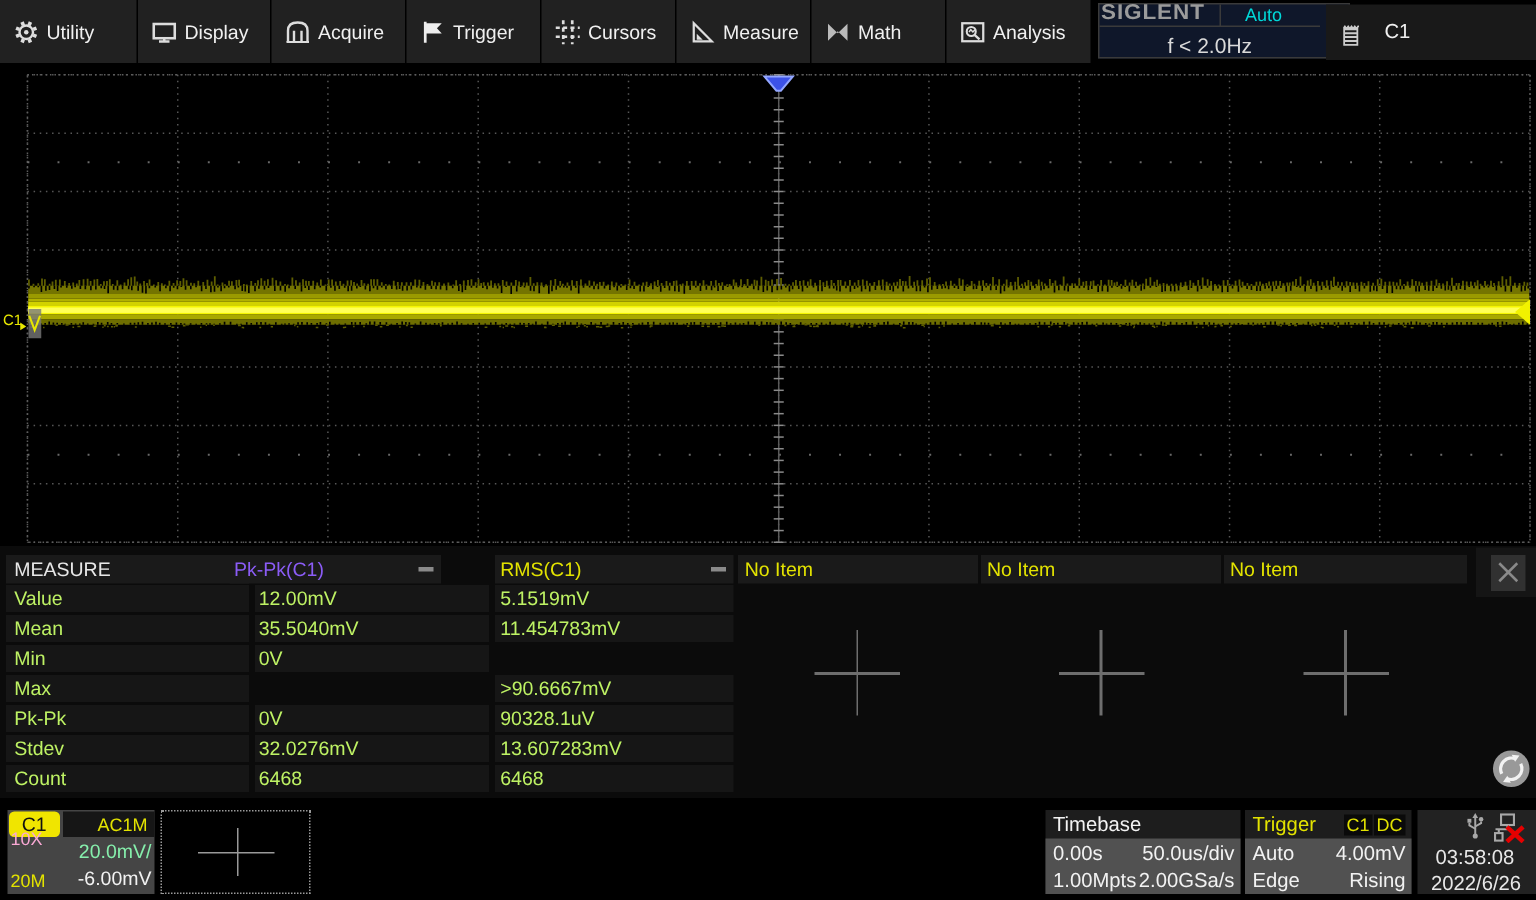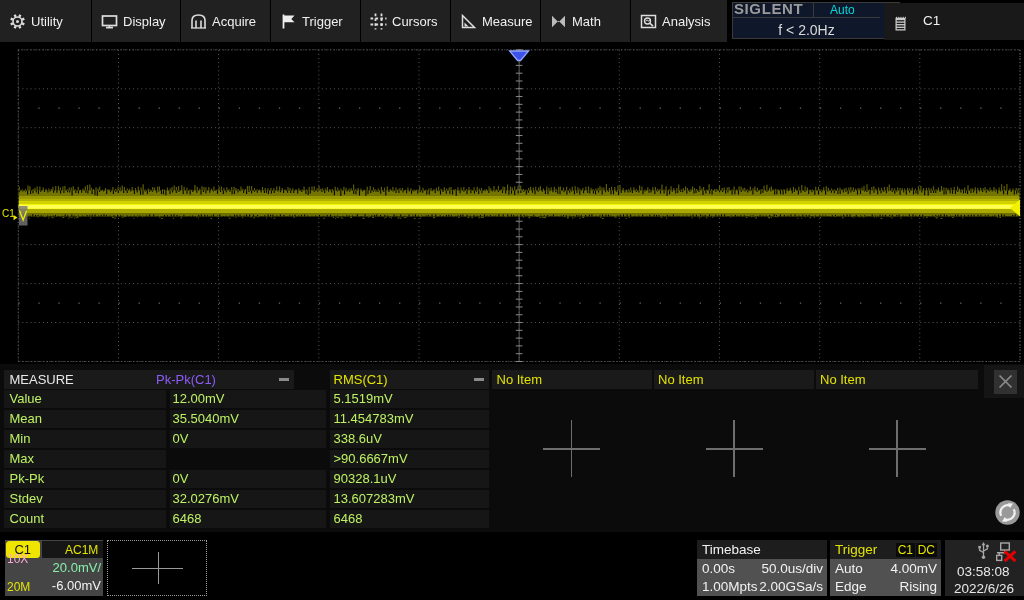--- a/index.html
+++ b/index.html
@@ -224,21 +224,20 @@
     <div class="hcell" style="left:654px;width:159.5px;color:#e3e300;padding-left:4px">No Item</div>
     <div class="hcell" style="left:816px;width:161.5px;color:#e3e300;padding-left:4px">No Item</div>
   <div class="tcell" style="left:3.5px;top:390px;width:162px;padding-left:6px">Value</div>
     <div class="tcell" style="left:169.5px;top:390px;width:156px;padding-left:3px">12.00mV</div>
     <div class="tcell" style="left:329.5px;top:390px;width:159.5px;padding-left:4px">5.1519mV</div>
     <div class="tcell" style="left:3.5px;top:410px;width:162px;padding-left:6px">Mean</div>
     <div class="tcell" style="left:169.5px;top:410px;width:156px;padding-left:3px">35.5040mV</div>
     <div class="tcell" style="left:329.5px;top:410px;width:159.5px;padding-left:4px">11.454783mV</div>
     <div class="tcell" style="left:3.5px;top:430px;width:162px;padding-left:6px">Min</div>
     <div class="tcell" style="left:169.5px;top:430px;width:156px;padding-left:3px">0V</div>
-    <div class="tcell" style="left:329.5px;top:430px;width:159.5px;padding-left:4px">338.6uV</div>
     <div class="tcell" style="left:3.5px;top:450px;width:162px;padding-left:6px">Max</div>
     <div class="tcell" style="left:329.5px;top:450px;width:159.5px;padding-left:4px">&gt;90.6667mV</div>
     <div class="tcell" style="left:3.5px;top:470px;width:162px;padding-left:6px">Pk-Pk</div>
     <div class="tcell" style="left:169.5px;top:470px;width:156px;padding-left:3px">0V</div>
     <div class="tcell" style="left:329.5px;top:470px;width:159.5px;padding-left:4px">90328.1uV</div>
     <div class="tcell" style="left:3.5px;top:490px;width:162px;padding-left:6px">Stdev</div>
     <div class="tcell" style="left:169.5px;top:490px;width:156px;padding-left:3px">32.0276mV</div>
     <div class="tcell" style="left:329.5px;top:490px;width:159.5px;padding-left:4px">13.607283mV</div>
     <div class="tcell" style="left:3.5px;top:510px;width:162px;padding-left:6px">Count</div>
     <div class="tcell" style="left:169.5px;top:510px;width:156px;padding-left:3px">6468</div>

